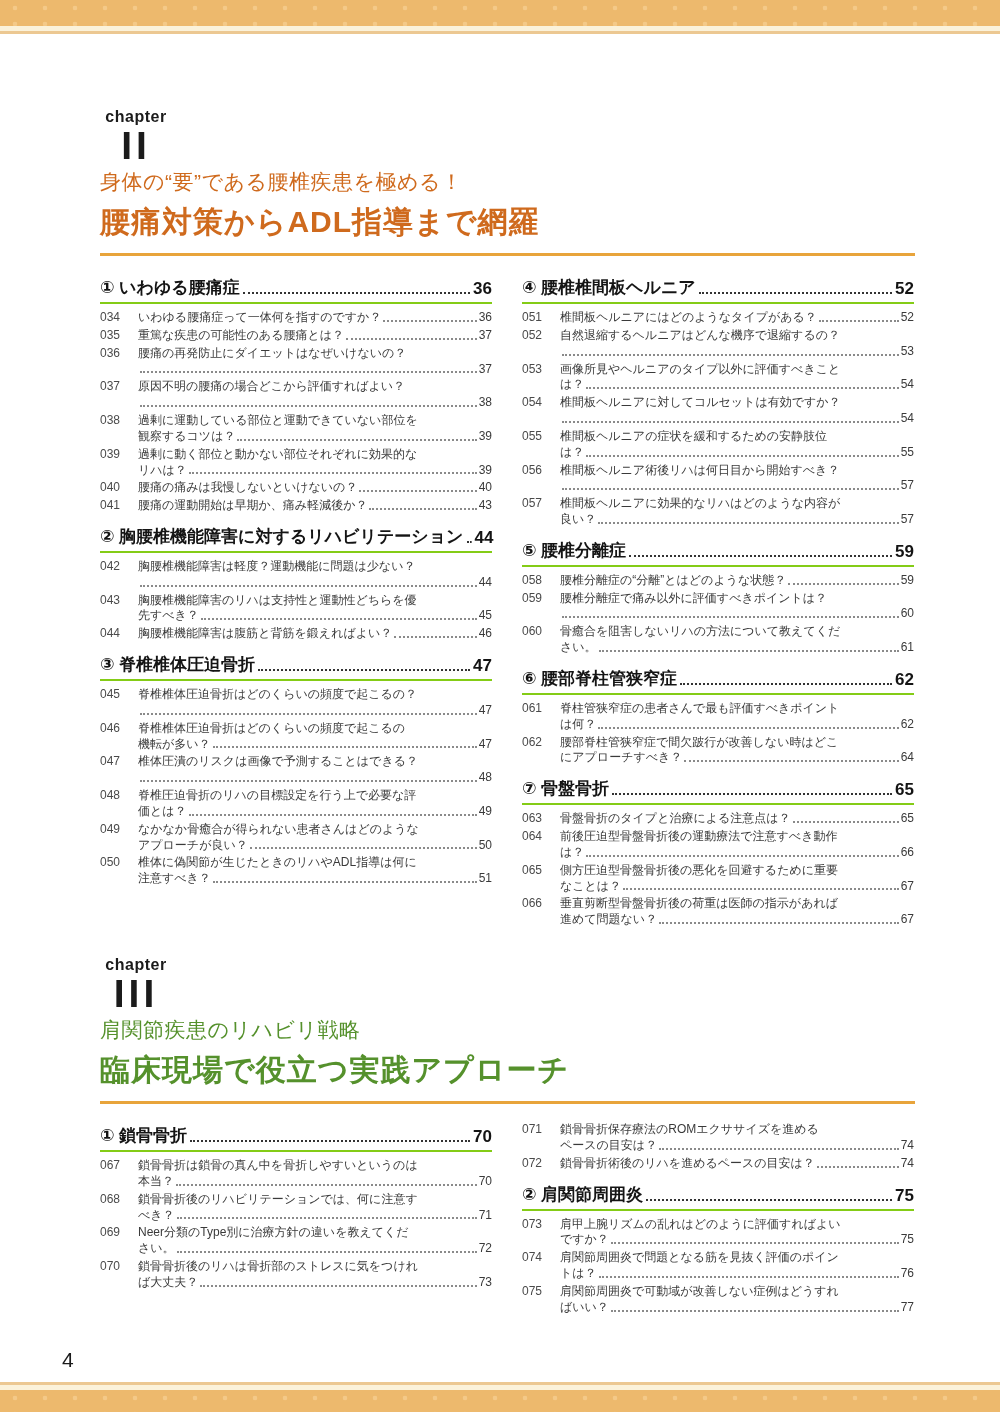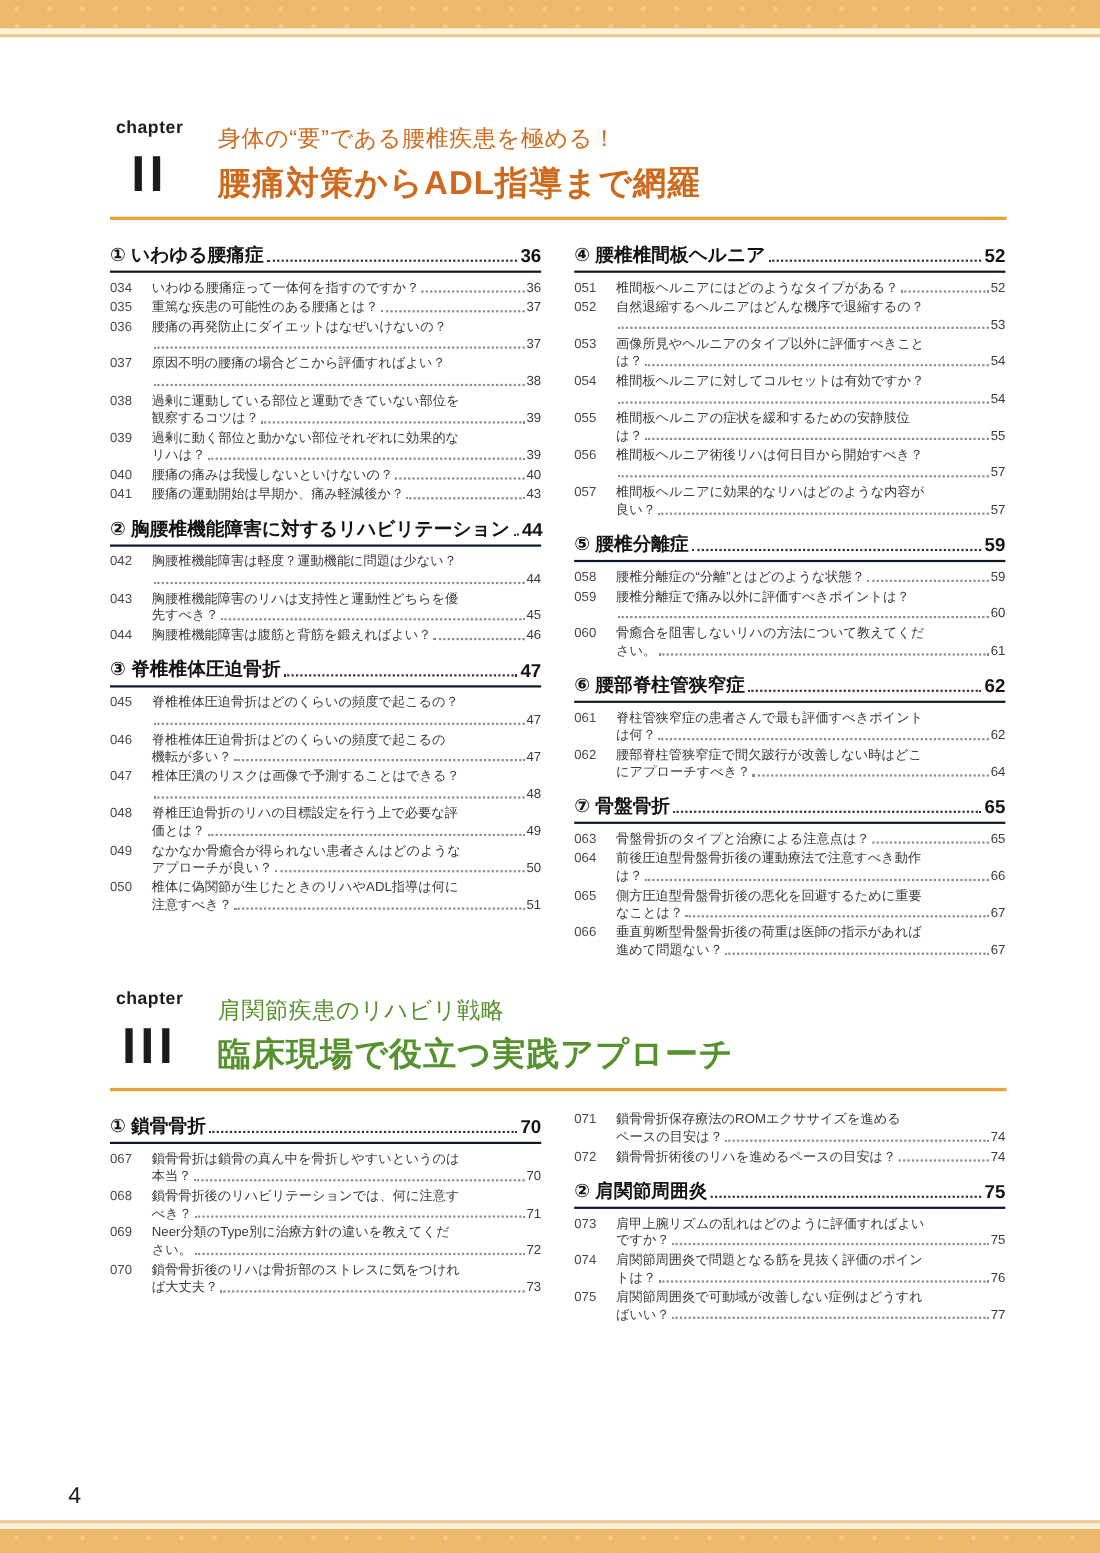--- a/index.html
+++ b/index.html
@@ -18,37 +18,37 @@
   }
   .band-top { height:26px; }
   .hairline-cream { height:5px; background:#fbf2da; }
   .hairline-tan { height:3px; background:#ecc892; }
   .bottom-border { position:absolute; left:0; right:0; bottom:0; }
   .band-bottom { height:22px; }
 
   
   .content { padding:74px 85px 0 100px; }
 
-  .chapter-header { display:flex; align-items:flex-start; }
+  .chapter-header { display:flex; align-items:flex-start;flex-direction:column; }
   .chapter-header + .gold-rule { margin-top:10px; }
   .chapter-mark { display:flex; flex-direction:column; align-items:center; margin-right:26px; min-width:72px; }
   .chapter-word { font-size:16px; font-weight:700; color:#1b1b1b; letter-spacing:0.5px; }
-  .chapter-numeral { font-size:46px; font-weight:700; color:#1b1b1b; letter-spacing:4px; line-height:0.95; margin-top:11px; }
+  .chapter-numeral { font-size:39px; font-weight:700; color:#1b1b1b; letter-spacing:4px; line-height:0.95; margin-top:1px; }
   .chapter-titles { padding-top:4px; }
   .chapter-subtitle { font-size:21px; font-weight:400; letter-spacing:0.5px; }
   .chapter-title { font-size:30px; font-weight:700; letter-spacing:1px; margin-top:6px; }
   .gold-rule { height:3px; background:#e8a43b; }
 
   .toc { display:flex; gap:30px; margin-top:18px; }
   .toc-col { width:392px; flex:none; }
 
   .section-heading {
     display:flex; align-items:flex-end;
     font-size:17px; font-weight:700; color:#141414;
-    border-bottom:2px solid #0f172a;
+    border-bottom:2px solid #84cc16;
     padding-bottom:3px; margin:11px 0 6px 0;
     white-space:nowrap;
   }
   .toc-col .section-heading:first-child { margin-top:2px; }
   .sh-leader { flex:1; min-width:5px; margin:0 3px 5px 3px; border-bottom:2.5px dotted #333; }
   .sh-page { font-size:17px; font-weight:700; }
 
   .entry { display:flex; font-size:12px; color:#3a3a3a; line-height:1.32; margin-bottom:2px; }
   .entry .num { width:38px; flex:none; color:#4a4a4a; }
   .entry .body { flex:1; min-width:0; }

